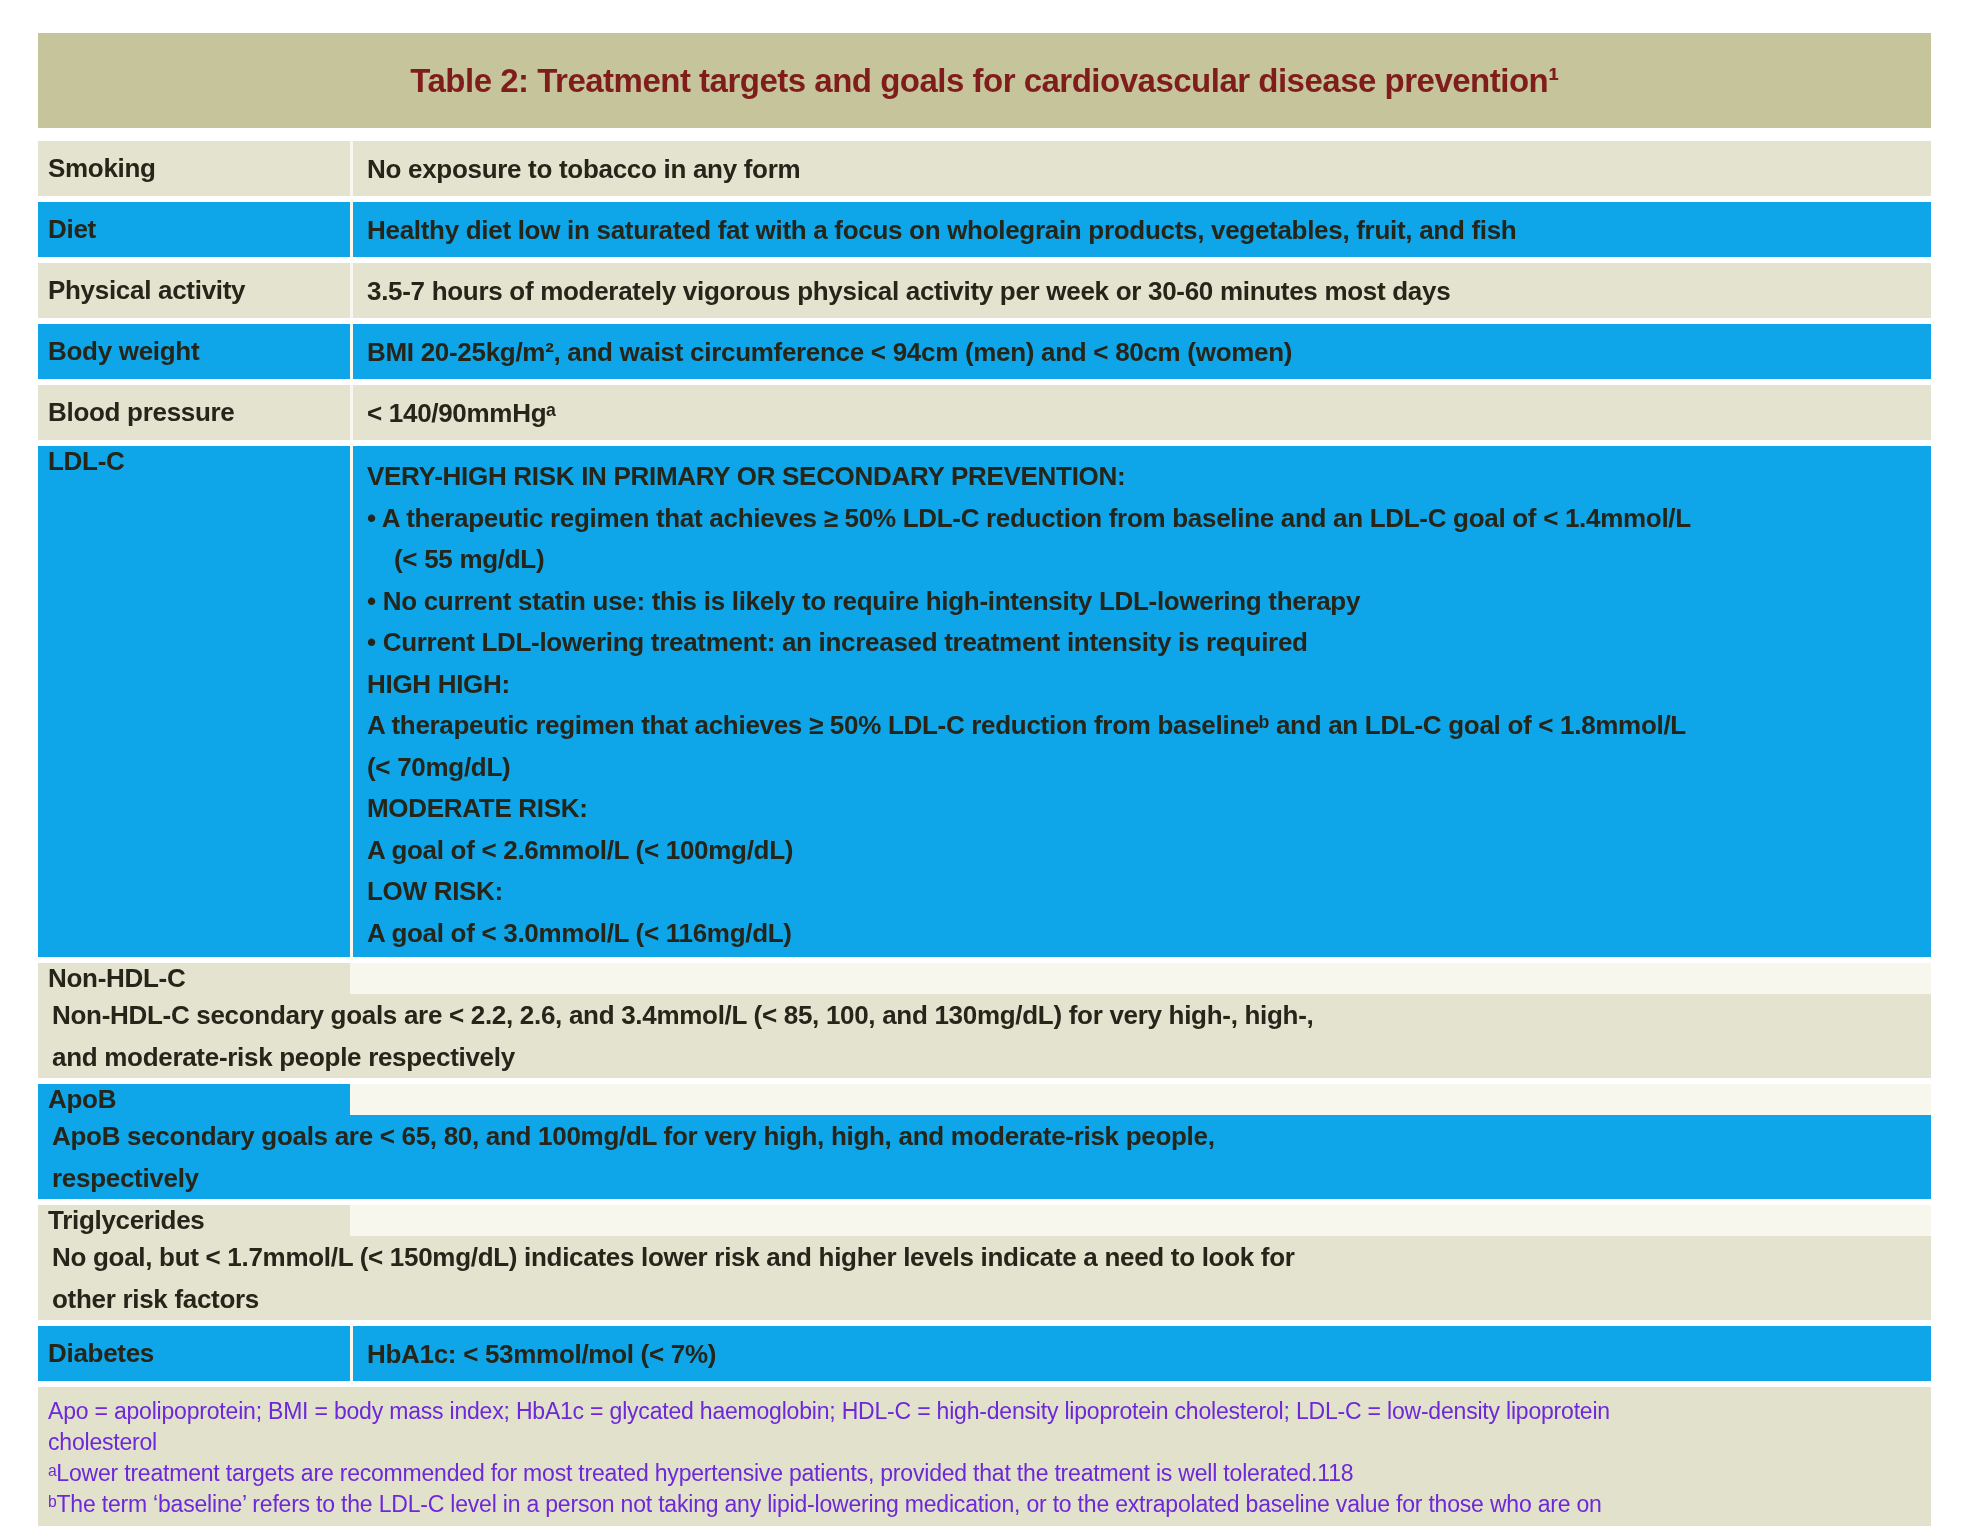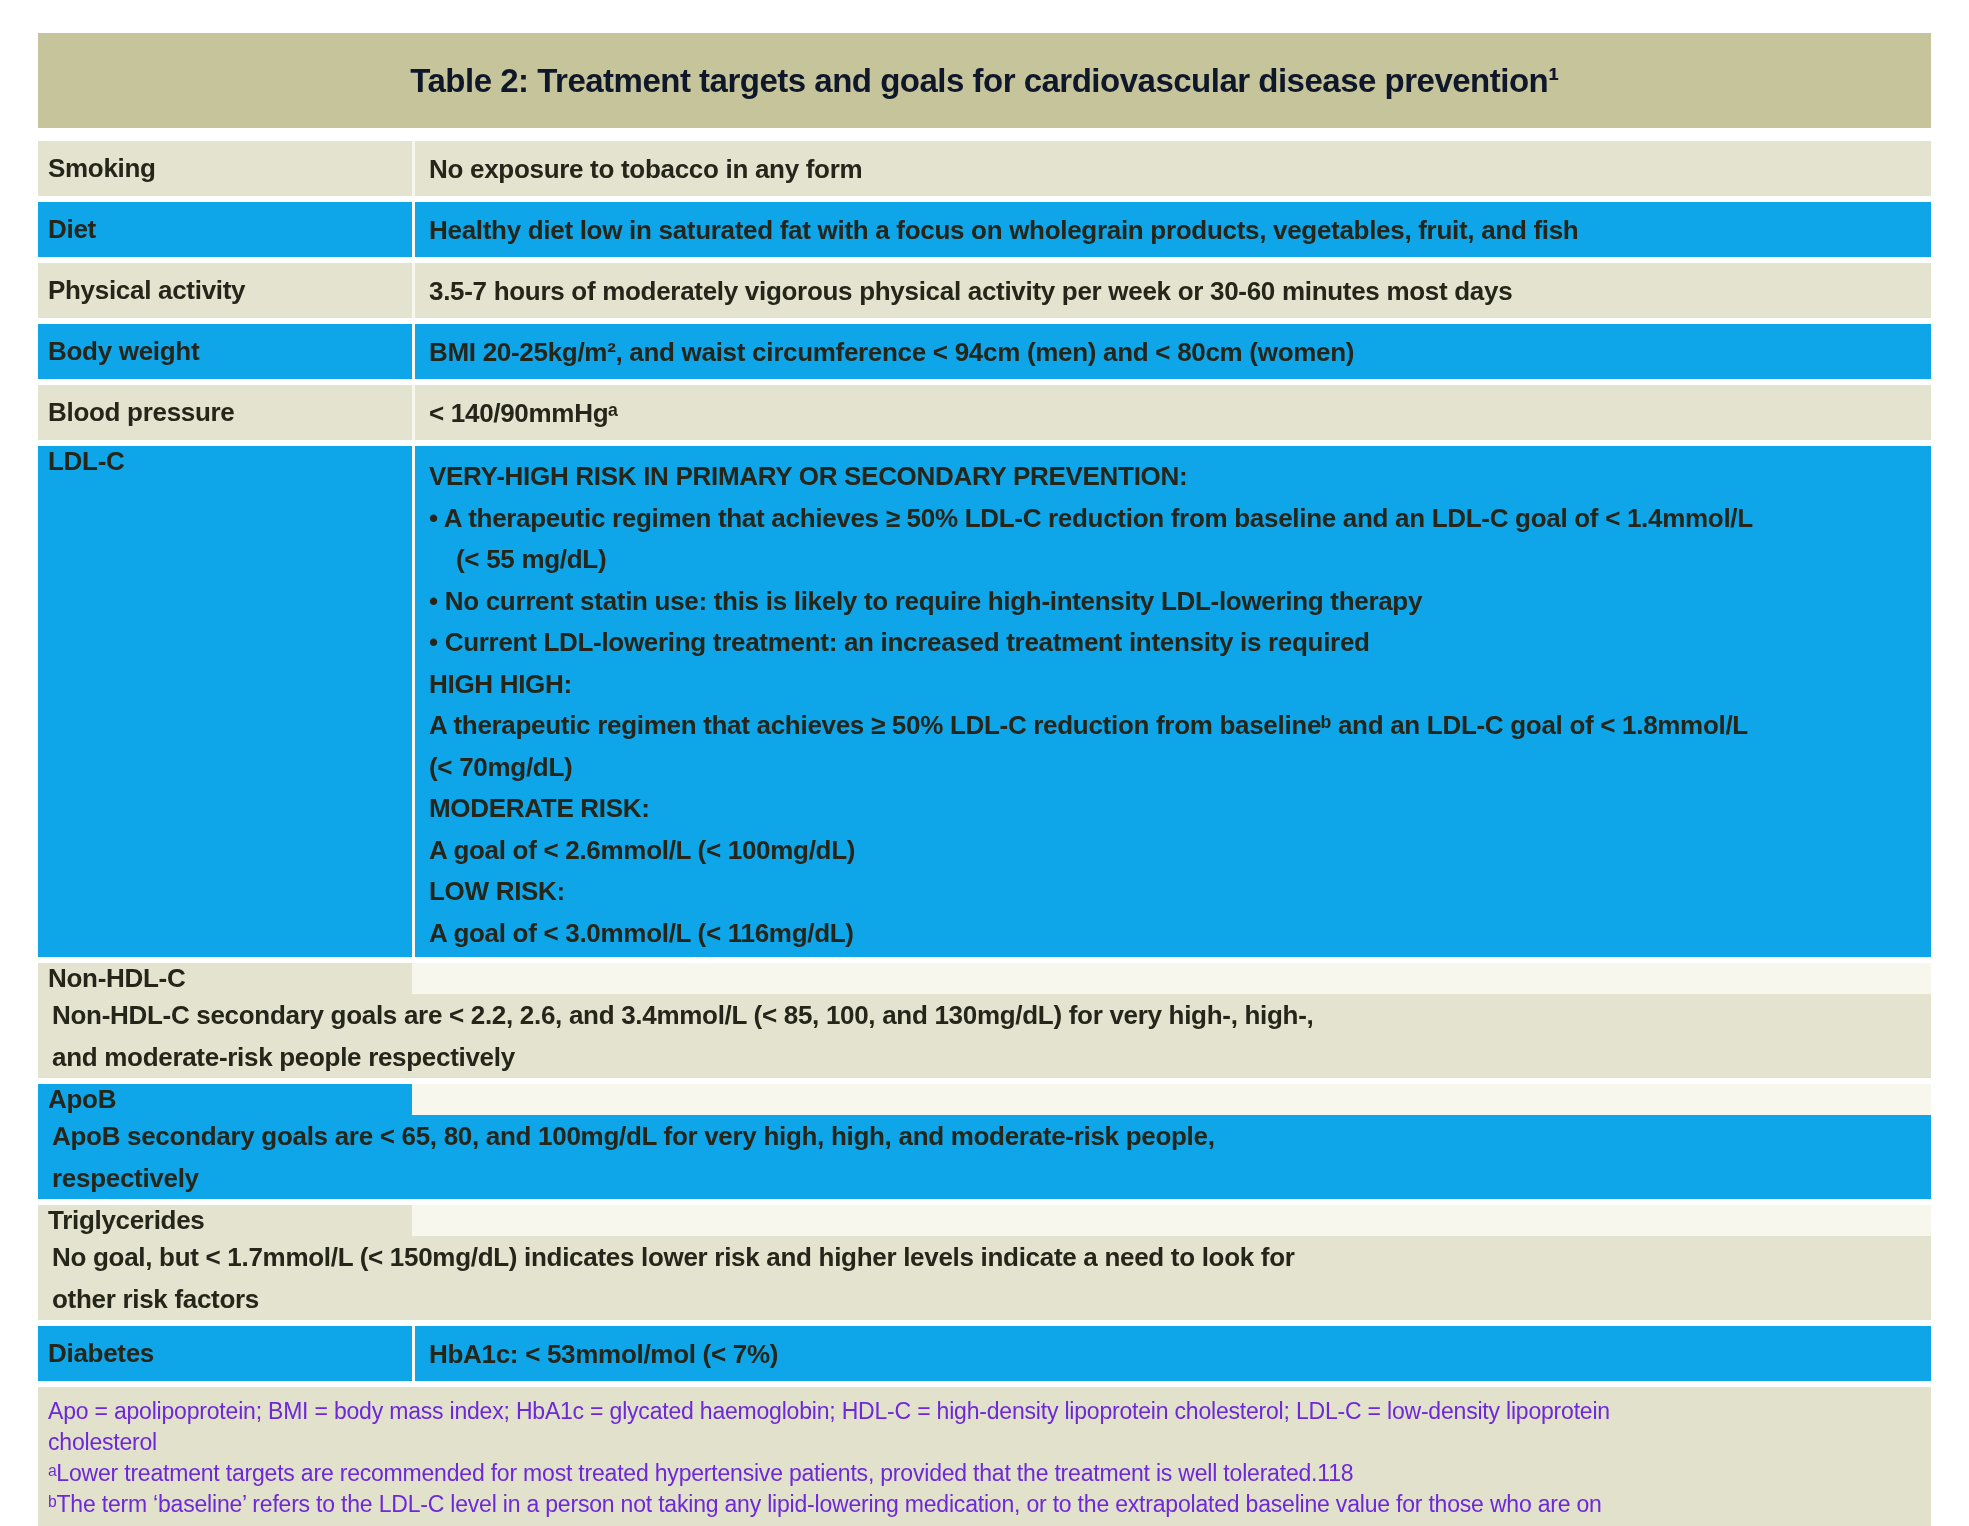--- a/index.html
+++ b/index.html
@@ -19,36 +19,36 @@
   .title-band {
     height: 95px;
     background: #c6c49a;
     display: flex; align-items: center; justify-content: center;
     margin-bottom: 13px;
   }
   .table-title {
     font-weight: bold;
     font-size: 33px;
     letter-spacing: -0.5px;
-    color: #0f172a;
+    color: #7f1d1d;
   }
   .row {
     display: flex;
     margin-bottom: 6px;
     background: #f8f7ee; 
   }
   .cell {
     display: flex; flex-direction: column; justify-content: center;
     font-weight: bold;
     font-size: 26px;
     letter-spacing: -0.3px;
     overflow: hidden;
   }
   .label-cell {
-    width: 374px; flex: none;
+    width: 312px; flex: none;
     padding-left: 10px; padding-right: 8px;
     margin-right: 3px; 
   }
   .value-cell {
     flex: 1;
     padding-left: 14px; padding-right: 10px;
     line-height: 42px;
   }
   .shade-a .cell { background: #e4e3cf; } 
   .shade-b .cell { background: #0ea5e9; } 

